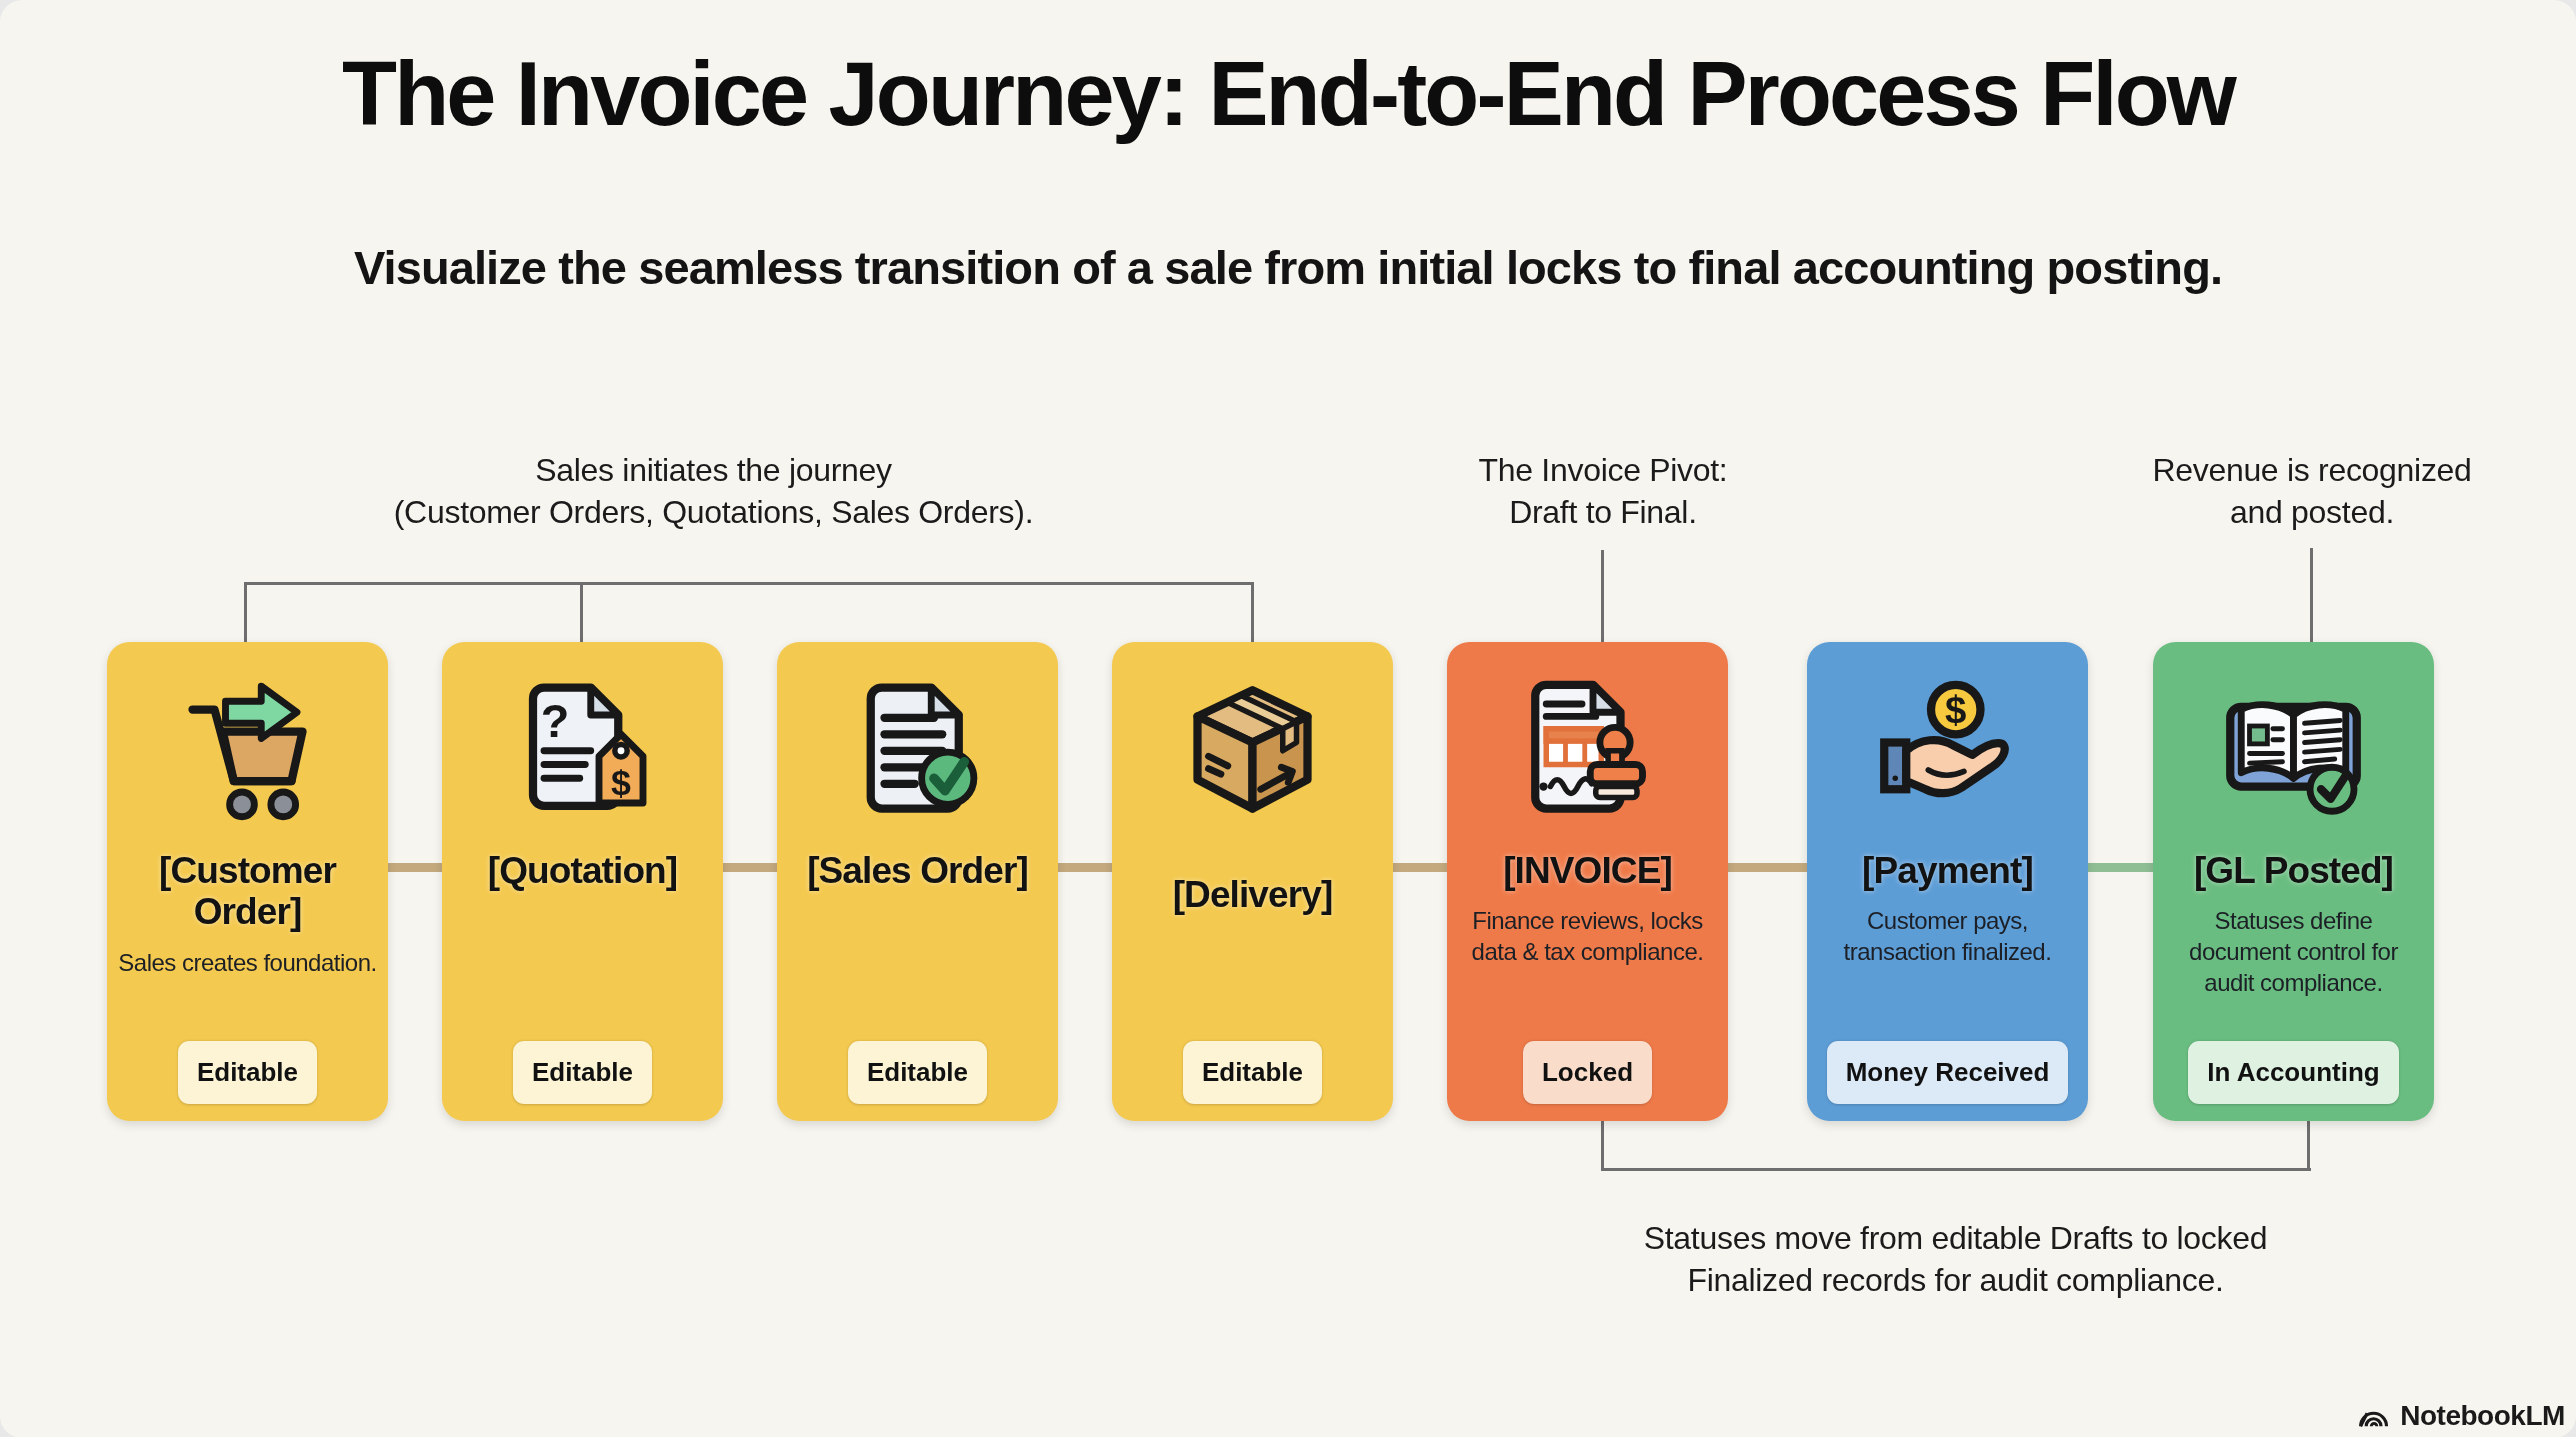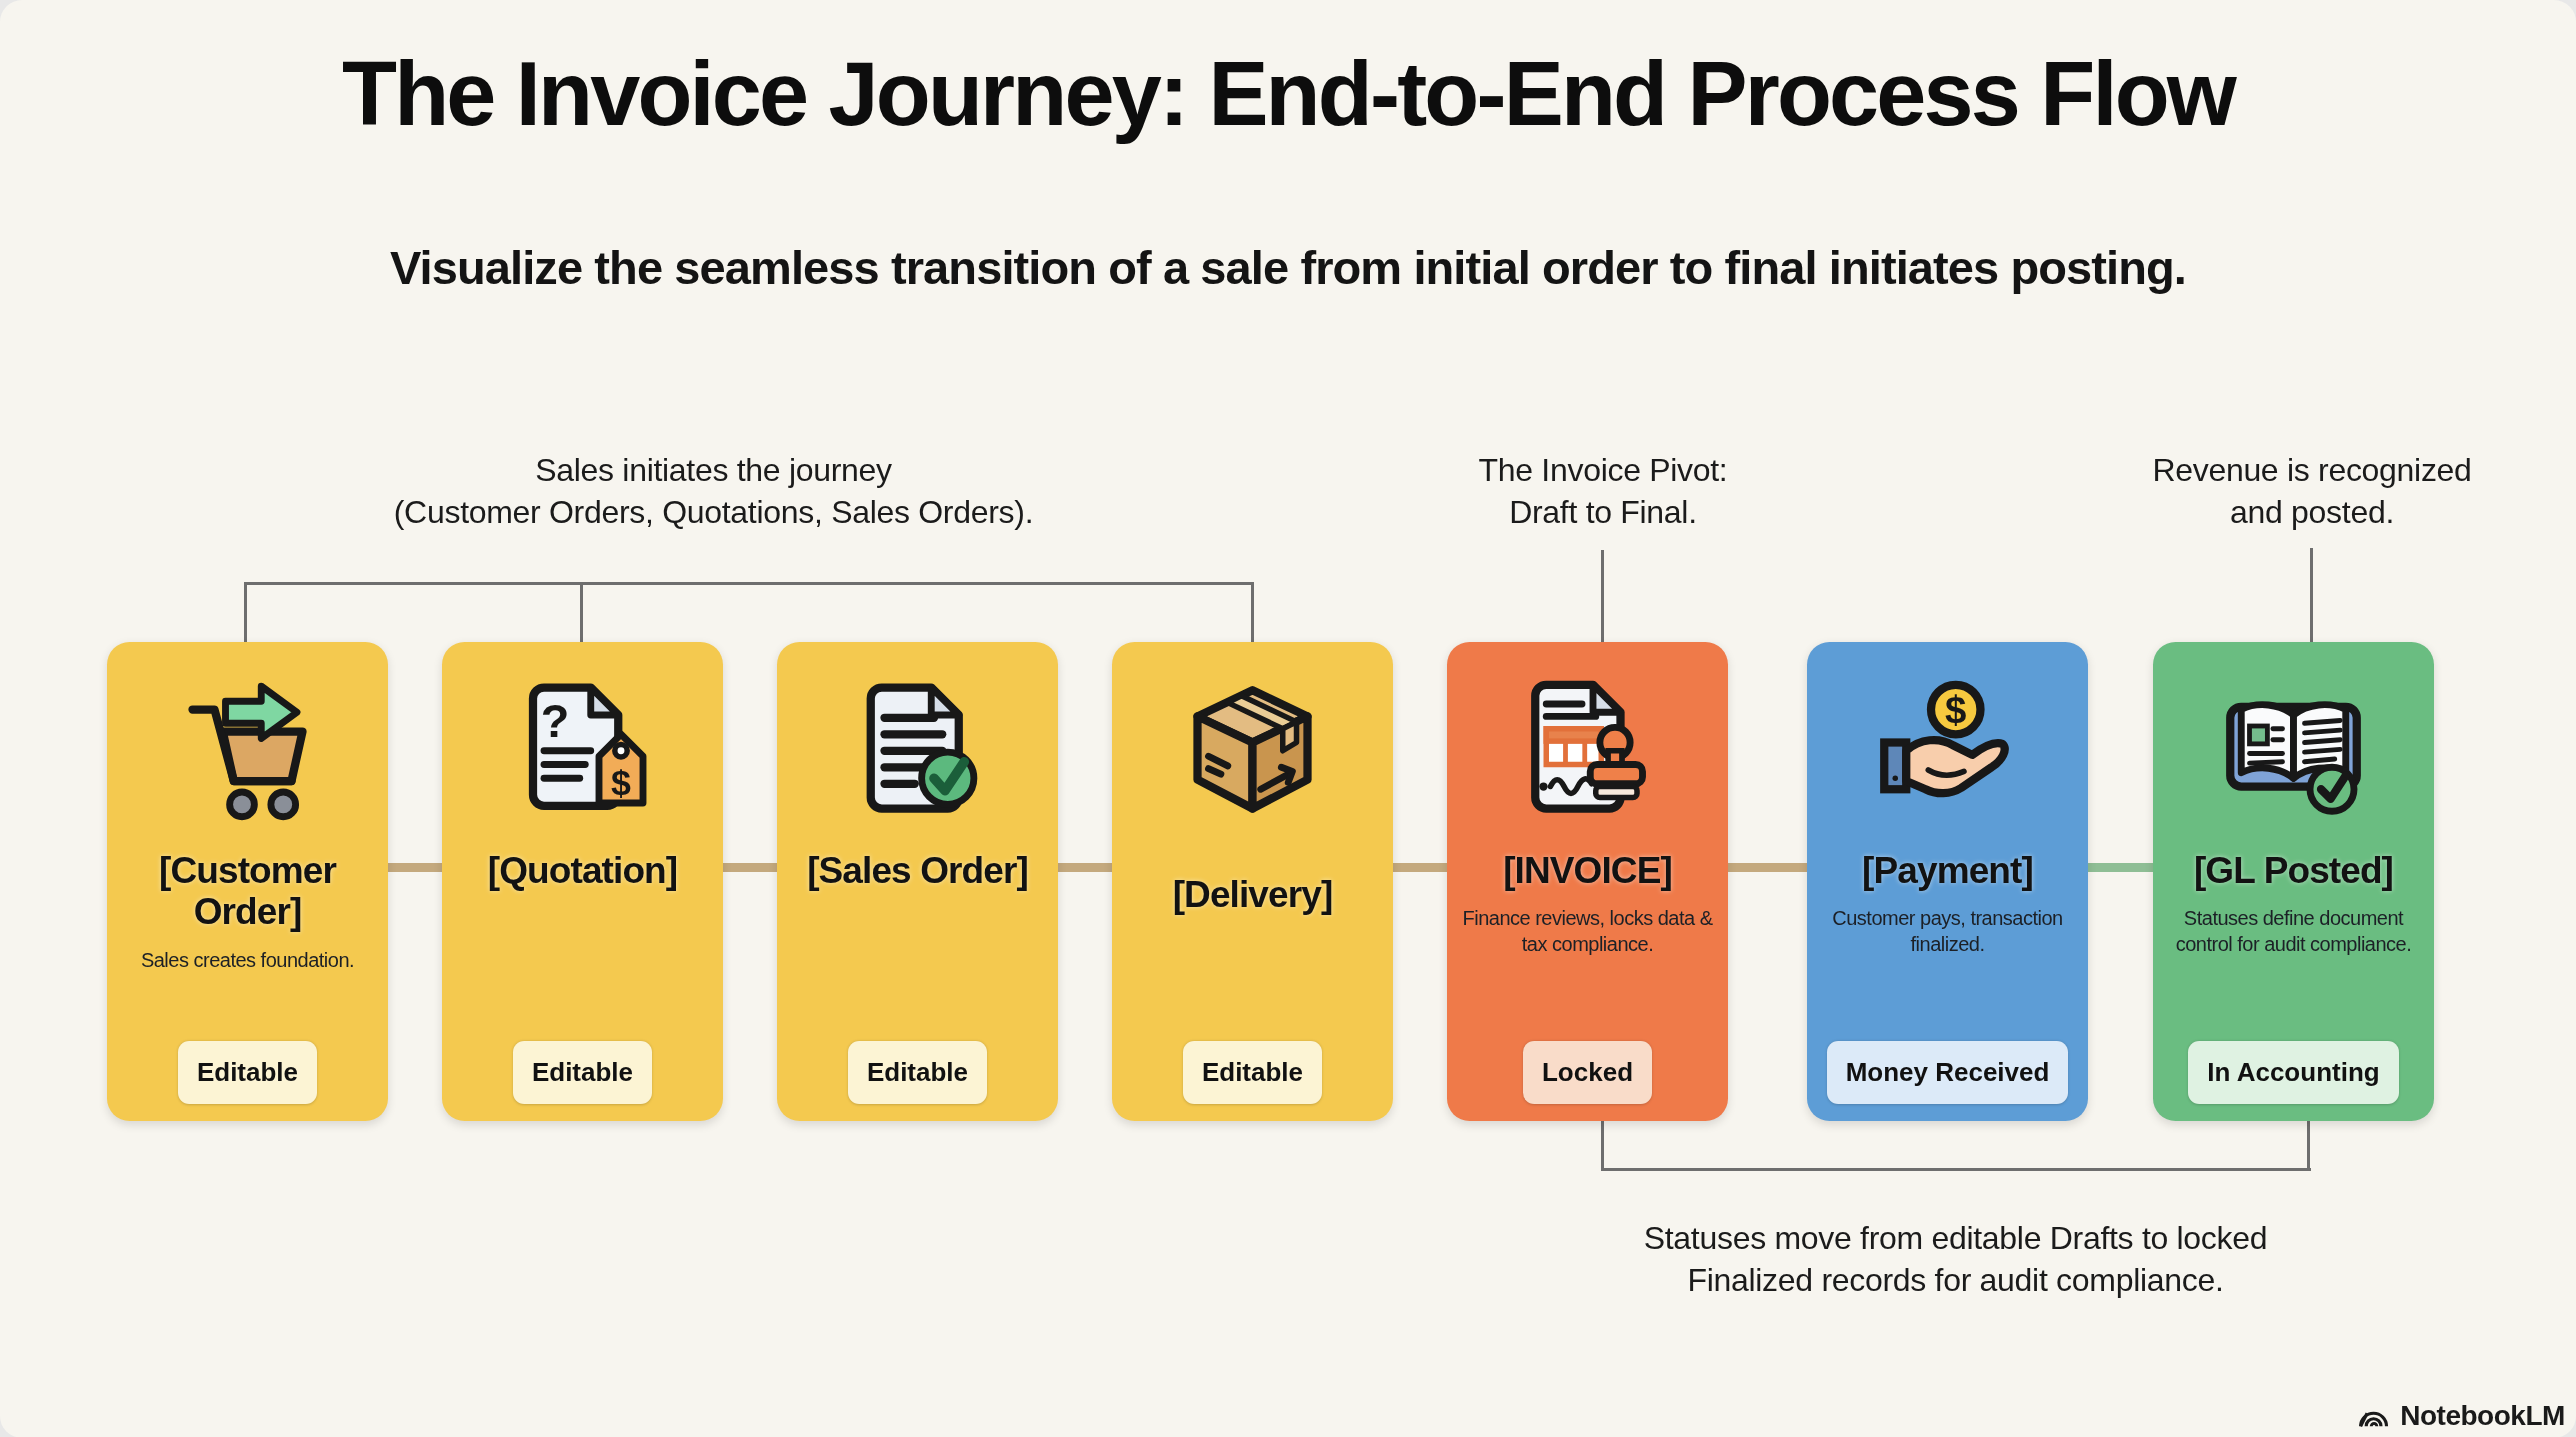--- a/index.html
+++ b/index.html
@@ -28,41 +28,41 @@
     box-shadow:0 3.7px 9.4px rgba(0,0,0,0.12);
   }
   .icon-box{height:193px;margin-top:15px;display:flex;align-items:center;justify-content:center;}
   .icon-box svg{width:165px;height:165px;}
   .card-title{
     font-size:37px;font-weight:800;letter-spacing:-0.9px;text-align:center;
     line-height:1.12;padding:0 3.7px;color:#121212;
     text-shadow:0 0 5.6px rgba(255,255,255,0.55);
   }
   .card-body{
-    margin-top:15px;font-size:20px;font-weight:500;line-height:1.28;
+    margin-top:15px;font-size:24px;font-weight:500;line-height:1.28;
     text-align:center;padding:0 11px;color:#1c2026;letter-spacing:-0.5px;
   }
   .badge{
     margin-top:auto;margin-bottom:17px;padding:16px 19px;border-radius:11.2px;
     font-size:26px;font-weight:700;color:#111;white-space:nowrap;
     box-shadow:0 0.9px 2.8px rgba(0,0,0,0.18);
   }
   .brand{
     position:absolute;right:11.2px;bottom:5.6px;display:flex;align-items:center;gap:7.5px;
     font-size:28px;font-weight:600;color:#1a1a1a;letter-spacing:-0.5px;
   }
   .brand-icon svg{width:37px;height:28px;display:block;}
 </style>
 </head>
 <body>
 
 <div class="stage">
 
   <h1 class="page-title">The Invoice Journey: End-to-End Process Flow</h1>
-  <p class="subtitle">Visualize the seamless transition of a sale from initial order to final initiates posting.</p>
+  <p class="subtitle">Visualize the seamless transition of a sale from initial locks to final accounting posting.</p>
 
   <div class="annotation" style="left:152px;top:449px;width:1123px;">
     <div>Sales initiates the journey</div>
     <div>(Customer Orders, Quotations, Sales Orders).</div>
   </div>
   <div class="annotation" style="left:1322px;top:449px;width:562px;">
     <div>The Invoice Pivot:</div>
     <div>Draft to Final.</div>
   </div>
   <div class="annotation" style="left:2031px;top:449px;width:562px;">

